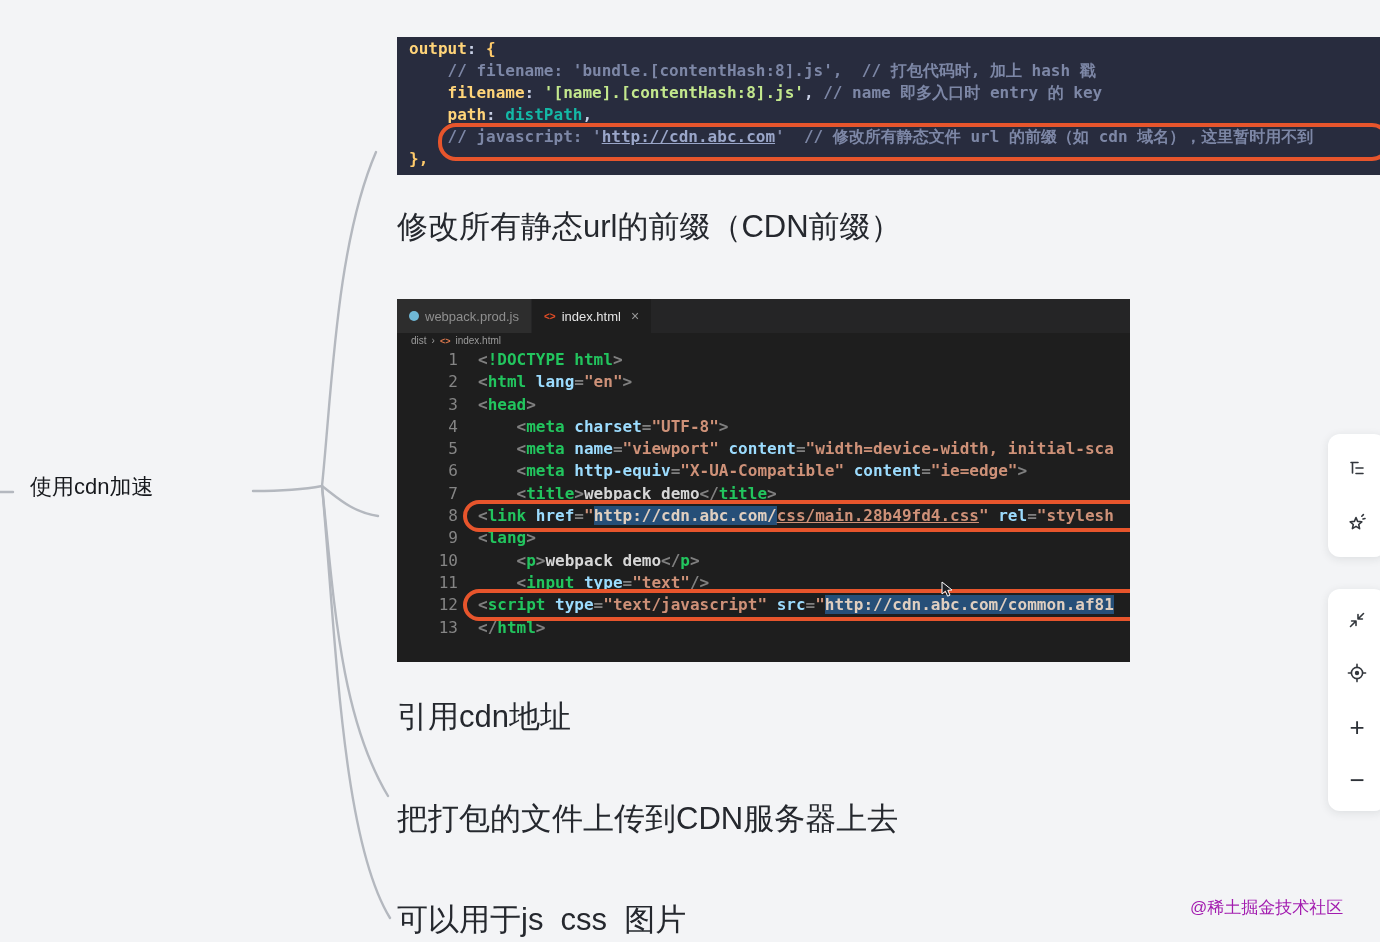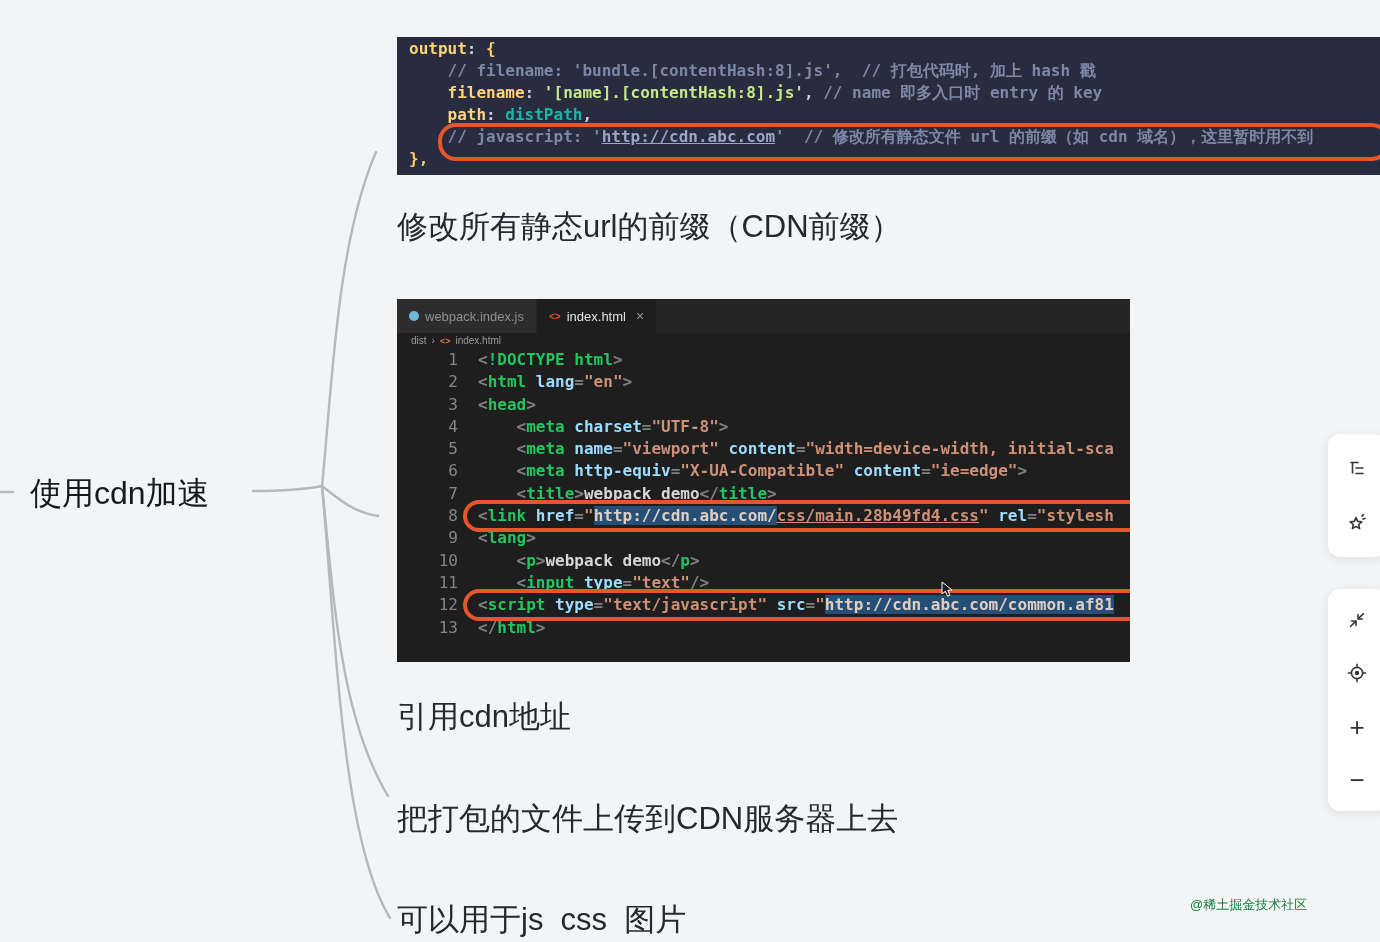--- a/index.html
+++ b/index.html
@@ -6,21 +6,21 @@
   body{
     width:1380px;height:942px;position:relative;overflow:hidden;
     background:#f3f4f6;
     font-family:"Liberation Sans","DejaVu Sans",sans-serif;
   }
   
   #connectors{position:absolute;left:0;top:0;z-index:0;}
 
   
   .root-label{
-    position:absolute;left:30px;top:472px;font-size:32px;color:#17191d;
+    position:absolute;left:30px;top:472px;font-size:22px;color:#17191d;
     white-space:pre;z-index:2;
   }
   .caption{
     position:absolute;left:397px;font-size:31px;color:#25282e;white-space:pre;z-index:2;
   }
   #caption1{top:206px;}
   #caption2{top:696px;}
   #caption3{top:798px;}
   #caption4{top:899px;}
 
@@ -84,21 +84,21 @@
     align-items:center;justify-content:space-evenly;z-index:3;
   }
   #card1{top:434px;height:123px;}
   #card2{top:589px;height:222px;}
   .tool-btn{width:58px;height:44px;display:flex;align-items:center;justify-content:center;
     background:none;border:none;cursor:pointer;padding:0;}
   .tool-btn svg{stroke:#33373d;stroke-width:1.6;fill:none;stroke-linecap:round;stroke-linejoin:round;}
   .zoom-glyph{font-size:26px;color:#2e3238;line-height:1;}
 
   
-  .watermark{position:absolute;left:1190px;top:896px;font-size:13px;color:#15803d;z-index:2;}
+  .watermark{position:absolute;left:1190px;top:896px;font-size:17px;color:#a21caf;z-index:2;}
 </style>
 </head>
 <body>
 
 <svg id="connectors" width="1380" height="942">
   <g stroke="#b4b8bf" stroke-width="2.4" fill="none" stroke-linecap="round">
     <path d="M 0 492 L 13 492"></path>
     <path d="M 253 491 C 285 491 306 489 322 486"></path>
     <path d="M 322 486 C 332 390 336 245 376 152"></path>
     <path d="M 322 486 C 338 498 352 512 378 516"></path>
@@ -120,21 +120,21 @@
     </div>
 </div>
 <div class="hl-box" id="hl1"></div>
 
 <div class="caption" id="caption1">修改所有静态url的前缀（CDN前缀）</div>
 
 <div id="vscode">
   <div class="tabbar">
     <div class="tab inactive">
       <span class="tab-icon webpack"></span>
-      <span>webpack.index.js</span>
+      <span>webpack.prod.js</span>
     </div>
     <div class="tab active">
       <span class="tab-icon html">&lt;&gt;</span>
       <span>index.html</span>
       <span class="close">×</span>
     </div>
   </div>
   <div class="breadcrumb">
     <span>dist</span>
     <span>›</span>

